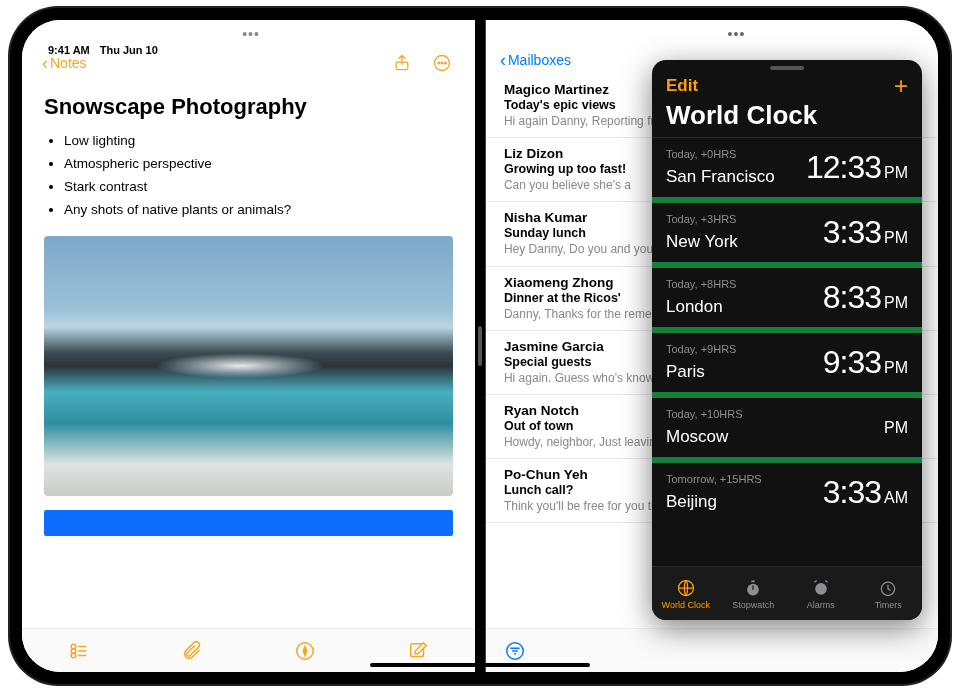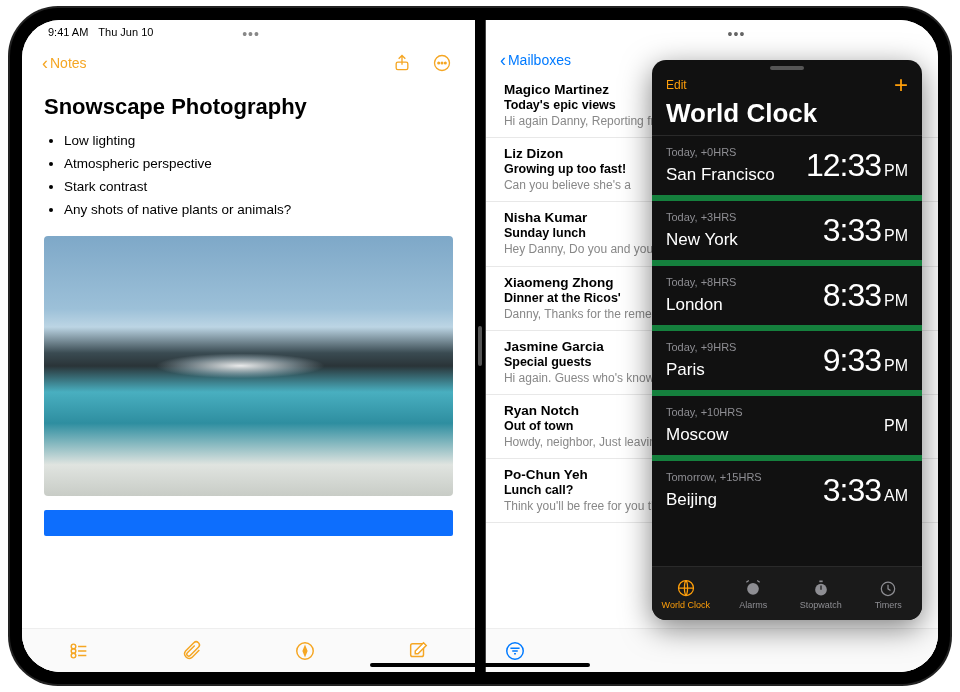--- a/index.html
+++ b/index.html
@@ -26,28 +26,28 @@
     background: #fff;
     border-radius: 38px;
     overflow: hidden;
     position: relative;
     display: flex;
   }
 
   
   .statusbar {
     position: absolute;
-    top: 0; left: 0; right: 0;
+    top: 12px; left: 0; right: 0;
     height: 24px;
     display: flex;
     justify-content: space-between;
-    align-items: flex-start;
+    align-items: flex-end;
     padding: 6px 26px 0 26px;
     font-size: 11px;
-    font-weight: 400;
+    font-weight: 700;
     z-index: 50;
     pointer-events: none;
   }
   .statusbar .left { display:flex; gap:10px; align-items:center; }
   .statusbar .right { display:flex; gap:6px; align-items:center; font-size:11px; }
   .statusbar .left span, .statusbar .right span { color:#000; }
   .statusbar .right .white { color:#fff; }
   .battery {
     width: 22px; height: 10px; border:1px solid #fff; border-radius:2px; position:relative;
   }
@@ -136,21 +136,21 @@
     border-radius: 14px;
     box-shadow: 0 8px 30px rgba(0,0,0,0.5);
     z-index: 60;
     overflow:hidden;
     color:#fff;
     display:flex;
     flex-direction:column;
   }
   .slideover .handle { width:34px; height:4px; background:#555; border-radius:2px; margin:6px auto 2px auto;}
   .clock-header { display:flex; justify-content:space-between; align-items:center; padding:4px 14px 0 14px;}
-  .clock-header .edit { color:#ff9f0a; font-size:12px; }
+  .clock-header .edit { color:#ff9f0a; font-size:17px;font-weight:bold; }
   .clock-header .plus { color:#ff9f0a; font-size:24px; font-weight:300; line-height:18px;}
   .clock-title { font-size:26px; font-weight:700; padding:4px 14px 6px 14px; }
   .clock-list { flex:1; overflow:hidden; }
   .clock-row {
     display:flex; justify-content:space-between; align-items:center;
     padding: 10px 14px 10px 14px; border-top:6px solid #15803d;
   }
   .clock-row:first-child { border-top:1px solid #2a2a2a; }
   .clock-left .offset { font-size:11px; color:#8e8e93; }
   .clock-left .city { font-size:17px; font-weight:400; margin-top:7px;}
@@ -383,32 +383,32 @@
       <div class="clock-tabbar">
         <div class="clock-tab active">
           <svg viewBox="0 0 24 24" fill="none" stroke="currentColor" stroke-width="1.5">
               <circle cx="12" cy="12" r="9"></circle>
               <path d="M3 12h18M12 3c2.5 2.5 2.5 15 0 18M12 3c-2.5 2.5-2.5 15 0 18"></path>
             </svg>
           <span>World Clock</span>
         </div>
         <div class="clock-tab">
           <svg viewBox="0 0 24 24" fill="currentColor">
-              <circle cx="12" cy="13" r="7"></circle>
-              <path d="M4 5l3-2M20 5l-3-2" stroke="currentColor" stroke-width="1.5"></path>
-            </svg>
-          <span>Alarms</span>
-        </div>
-        <div class="clock-tab">
-          <svg viewBox="0 0 24 24" fill="currentColor">
               <circle cx="12" cy="14" r="7"></circle>
               <rect x="10" y="3" width="4" height="2"></rect>
               <path d="M12 9v5" stroke="#1a1a1a" stroke-width="1.5"></path>
             </svg>
           <span>Stopwatch</span>
+        </div>
+        <div class="clock-tab">
+          <svg viewBox="0 0 24 24" fill="currentColor">
+              <circle cx="12" cy="13" r="7"></circle>
+              <path d="M4 5l3-2M20 5l-3-2" stroke="currentColor" stroke-width="1.5"></path>
+            </svg>
+          <span>Alarms</span>
         </div>
         <div class="clock-tab">
           <svg viewBox="0 0 24 24" fill="none" stroke="currentColor" stroke-width="1.5">
               <circle cx="12" cy="13" r="8"></circle>
               <path d="M12 8v5l3 2"></path>
             </svg>
           <span>Timers</span>
         </div>
       </div>
     </div>

